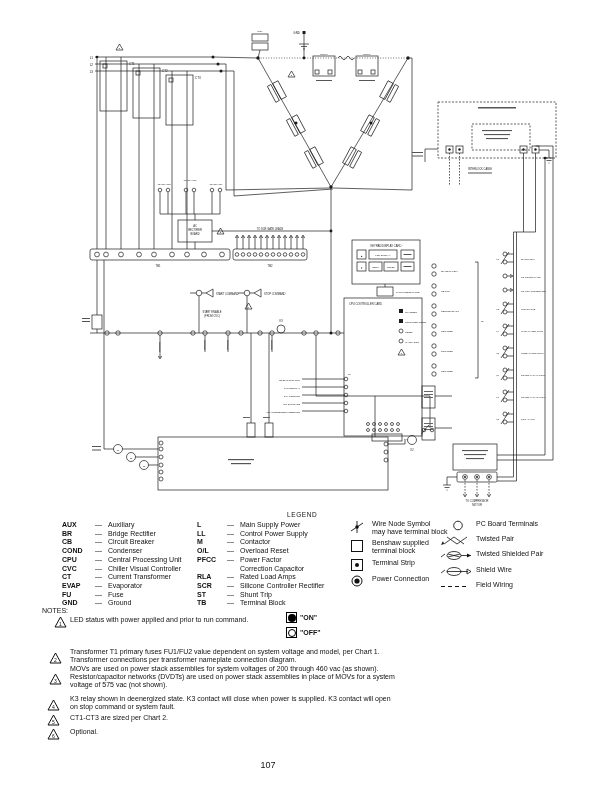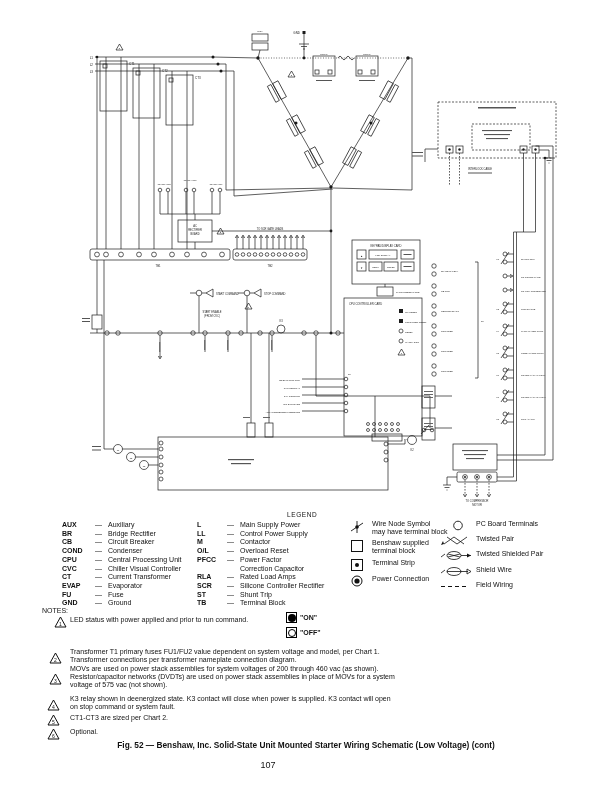--- a/index.html
+++ b/index.html
@@ -803,16 +803,15 @@
   <div class="note" style="left:70px;top:714px"><span>CT1-CT3 are sized per Chart 2.</span></div>
 
   <span class="tri-ico" style="left:47px;top:726px">
     <svg width="13" height="12" viewBox="0 0 13 12">
         <path d="M6.5 1 L12 11 L1 11 Z" fill="none" stroke="#111" stroke-width="1"></path>
         <text x="6.5" y="10" text-anchor="middle" font-size="5" fill="#111" font-family="Liberation Sans, sans-serif">6</text>
       </svg>
   </span>
   <div class="note" style="left:70px;top:728px"><span>Optional.</span></div>
 
-  <div class="caption" style="top:740px">Fig. 52 — Benshaw, Inc. Solid-State Unit Mounted Starter Wiring Schematic (Low Voltage) (cont)</div>
   <div class="pageno" style="top:760px">107</div>
 
 </div>
 
 </body></html>

